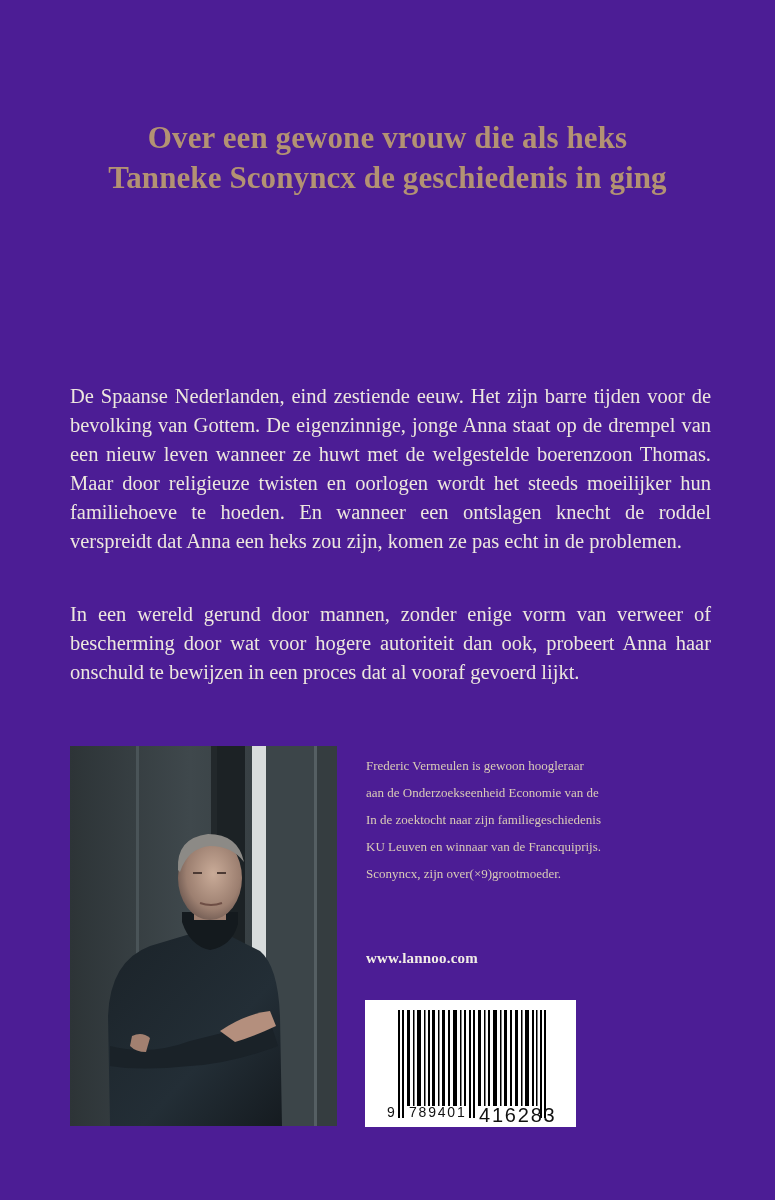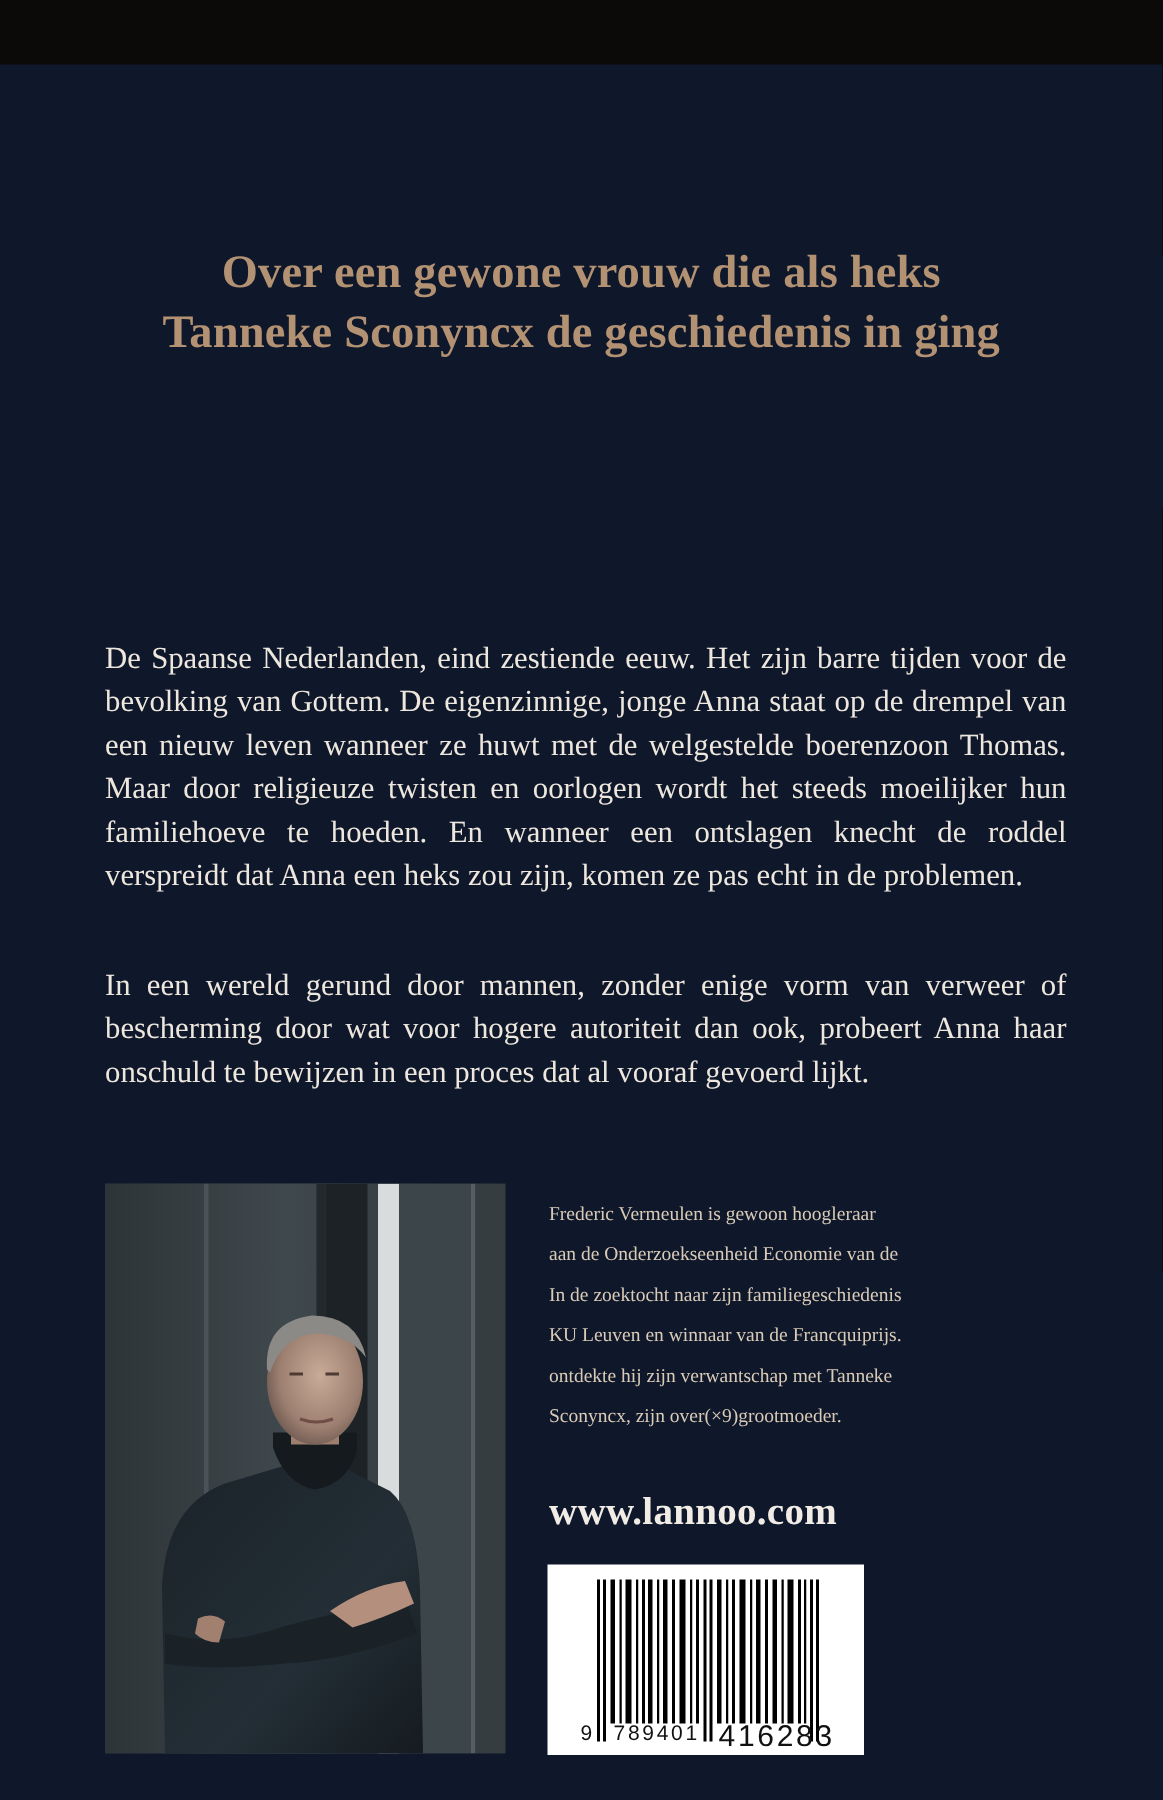--- a/index.html
+++ b/index.html
@@ -5,21 +5,21 @@
     * { box-sizing: border-box; margin: 0; padding: 0; }
     html, body {
       width: 775px; height: 1200px;
       background: #0c0a09;
       overflow: hidden;
     }
     body {
       position: relative;
       font-family: "Liberation Serif", "DejaVu Serif", serif;
     }
-    .cover { position: absolute; inset: 0; background: #0f172a; margin-top: 43px; }
+    .cover { position: absolute; inset: 0; background: #4c1d95; }
 
     .tagline {
       position: absolute;
       left: 0; right: 0;
       top: 118px;
       text-align: center;
       color: #b39273;
       font-size: 31px;
       line-height: 40px;
       letter-spacing: 0.1px;
@@ -57,21 +57,21 @@
       color: #d9cbb7;
       font-size: 13px;
       line-height: 27px;
     }
     .bio span { display: block; white-space: nowrap; }
 
     .website {
       position: absolute;
       left: 366px; top: 950px;
       color: #f1ede6;
-      font-size: 26px;
+      font-size: 15px;
       font-weight: bold;
       letter-spacing: 0.2px;
     }
 
     .barcode {
       position: absolute;
       left: 365px; top: 1000px;
       width: 211px; height: 127px;
       background: #ffffff;
     }
@@ -139,21 +139,20 @@
 
       <path d="M130 157 Q141 161 152 157" stroke="#6e4e45" stroke-width="2" fill="none"></path>
     </svg>
   </div>
 
   <div class="bio">
     <span>Frederic Vermeulen is gewoon hoogleraar</span>
     <span>aan de Onderzoekseenheid Economie van de</span>
     <span>In de zoektocht naar zijn familiegeschiedenis</span>
     <span>KU Leuven en winnaar van de Francquiprijs.</span>
-    <span>ontdekte hij zijn verwantschap met Tanneke</span>
     <span>Sconyncx, zijn over(×9)grootmoeder.</span>
   </div>
 
   <div class="website">www.lannoo.com</div>
 
   <div class="barcode">
     <svg viewBox="0 0 211 127">
       <g fill="#000">
 
         <rect x="33" y="10" width="2" height="108"></rect>

